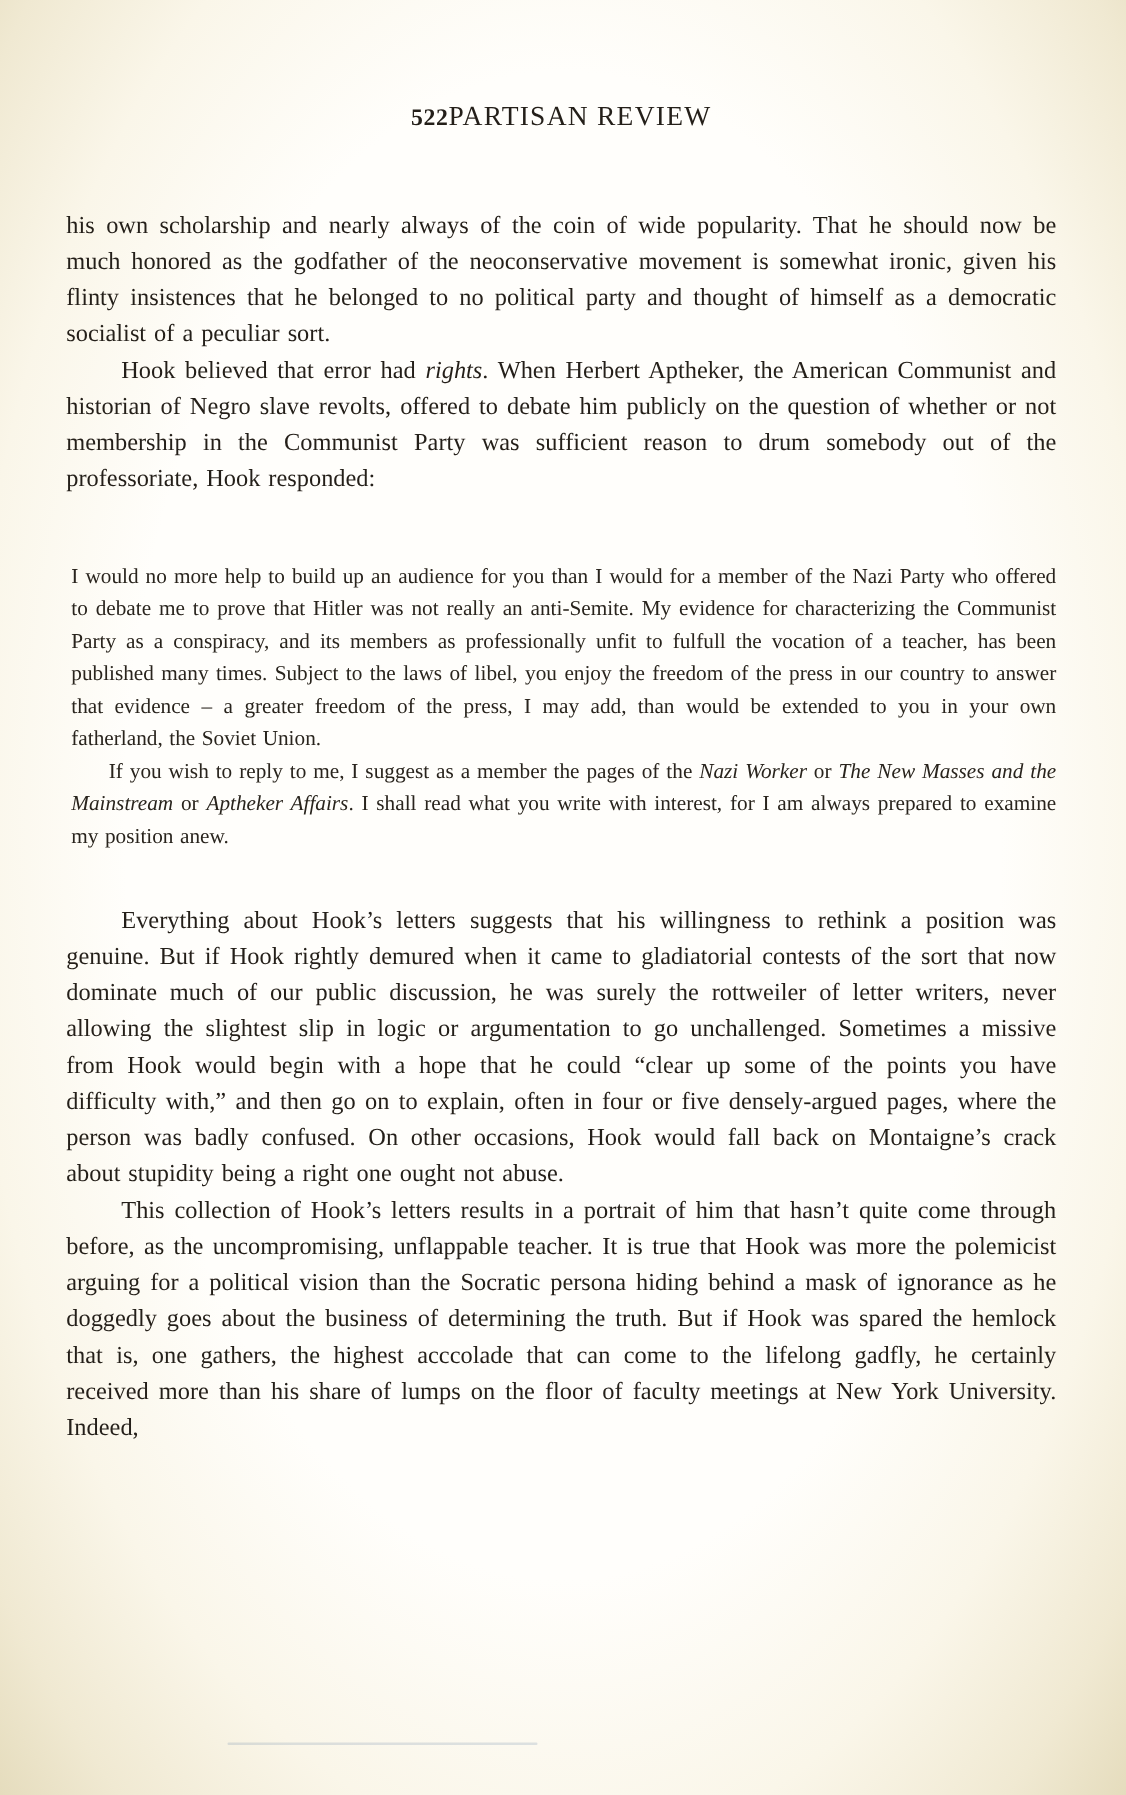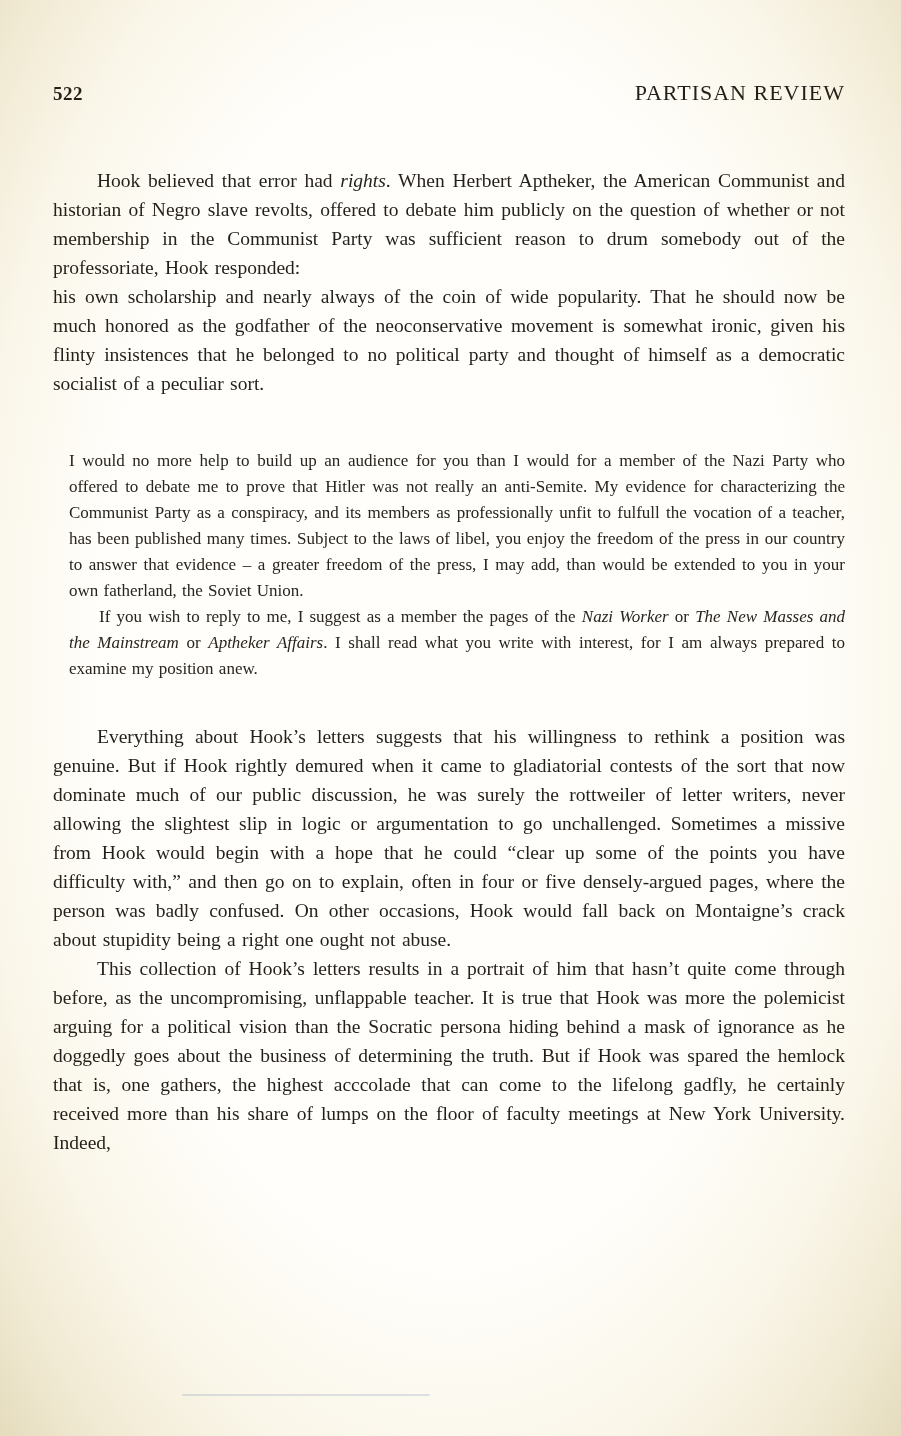--- a/index.html
+++ b/index.html
@@ -23,21 +23,21 @@
   }
   .page {
     position: relative;
     width: 100%;
     height: 100%;
     padding: 0 56px 0 53px;
     color: #241f19;
   }
   .page-header {
     display: flex;
-    justify-content: space-between;
+    justify-content: center;
     align-items: baseline;
     padding-top: 80px;
   }
   .page-num {
     font-weight: bold;
     font-size: 19px;
     letter-spacing: 0.5px;
   }
   .journal {
     font-size: 22px;
@@ -46,21 +46,21 @@
   main { margin-top: 60px; }
   .body-para {
     font-size: 19.5px;
     line-height: 29px;
     text-align: justify;
     word-spacing: 1.5px;
     color: #241f19;
   }
   .indent { text-indent: 44px; }
   .block-quote {
-    margin: 50px 0 40px 16px;
+    margin: 50px 0 40px 4px;
   }
   .quote-para {
     font-size: 17px;
     line-height: 26px;
     text-align: justify;
     word-spacing: 1px;
     color: #29241d;
   }
   .quote-para.qindent { text-indent: 30px; }
   i { font-style: italic; }
@@ -80,23 +80,23 @@
 <div class="scan">
   <div class="page">
 
     <header class="page-header">
       <span class="page-num">522</span>
       <span class="journal">PARTISAN REVIEW</span>
     </header>
 
     <main>
 
+      <p class="body-para">his own scholarship and nearly always of the coin of wide popularity. That he should now be much honored as the godfather of the neoconservative movement is somewhat ironic, given his flinty insistences that he belonged to no political party and thought of himself as a democratic socialist of a peculiar sort.</p>
+
       <p class="body-para indent"><span>Hook believed that error had </span><i>rights</i><span>. When Herbert Aptheker, the American Communist and historian of Negro slave revolts, offered to debate him publicly on the question of whether or not membership in the Communist Party was sufficient reason to drum somebody out of the professoriate, Hook responded:</span></p>
-
-      <p class="body-para">his own scholarship and nearly always of the coin of wide popularity. That he should now be much honored as the godfather of the neoconservative movement is somewhat ironic, given his flinty insistences that he belonged to no political party and thought of himself as a democratic socialist of a peculiar sort.</p>
 
       <blockquote class="block-quote">
         <p class="quote-para">I would no more help to build up an audience for you than I would for a member of the Nazi Party who offered to debate me to prove that Hitler was not really an anti-Semite. My evidence for characterizing the Communist Party as a conspiracy, and its members as professionally unfit to fulfull the vocation of a teacher, has been published many times. Subject to the laws of libel, you enjoy the freedom of the press in our country to answer that evidence – a greater freedom of the press, I may add, than would be extended to you in your own fatherland, the Soviet Union.</p>
         <p class="quote-para qindent"><span>If you wish to reply to me, I suggest as a member the pages of the </span><i>Nazi Worker</i><span> or </span><i>The New Masses and the Mainstream</i><span> or </span><i>Aptheker Affairs</i><span>. I shall read what you write with interest, for I am always prepared to examine my position anew.</span></p>
       </blockquote>
 
       <p class="body-para indent">Everything about Hook’s letters suggests that his willingness to rethink a position was genuine. But if Hook rightly demured when it came to gladiatorial contests of the sort that now dominate much of our public discussion, he was surely the rottweiler of letter writers, never allowing the slightest slip in logic or argumentation to go unchallenged. Sometimes a missive from Hook would begin with a hope that he could “clear up some of the points you have difficulty with,” and then go on to explain, often in four or five densely-argued pages, where the person was badly confused. On other occasions, Hook would fall back on Montaigne’s crack about stupidity being a right one ought not abuse.</p>
 
       <p class="body-para indent">This collection of Hook’s letters results in a portrait of him that hasn’t quite come through before, as the uncompromising, unflappable teacher. It is true that Hook was more the polemicist arguing for a political vision than the Socratic persona hiding behind a mask of ignorance as he doggedly goes about the business of determining the truth. But if Hook was spared the hemlock that is, one gathers, the highest acccolade that can come to the lifelong gadfly, he certainly received more than his share of lumps on the floor of faculty meetings at New York University. Indeed,</p>
 

